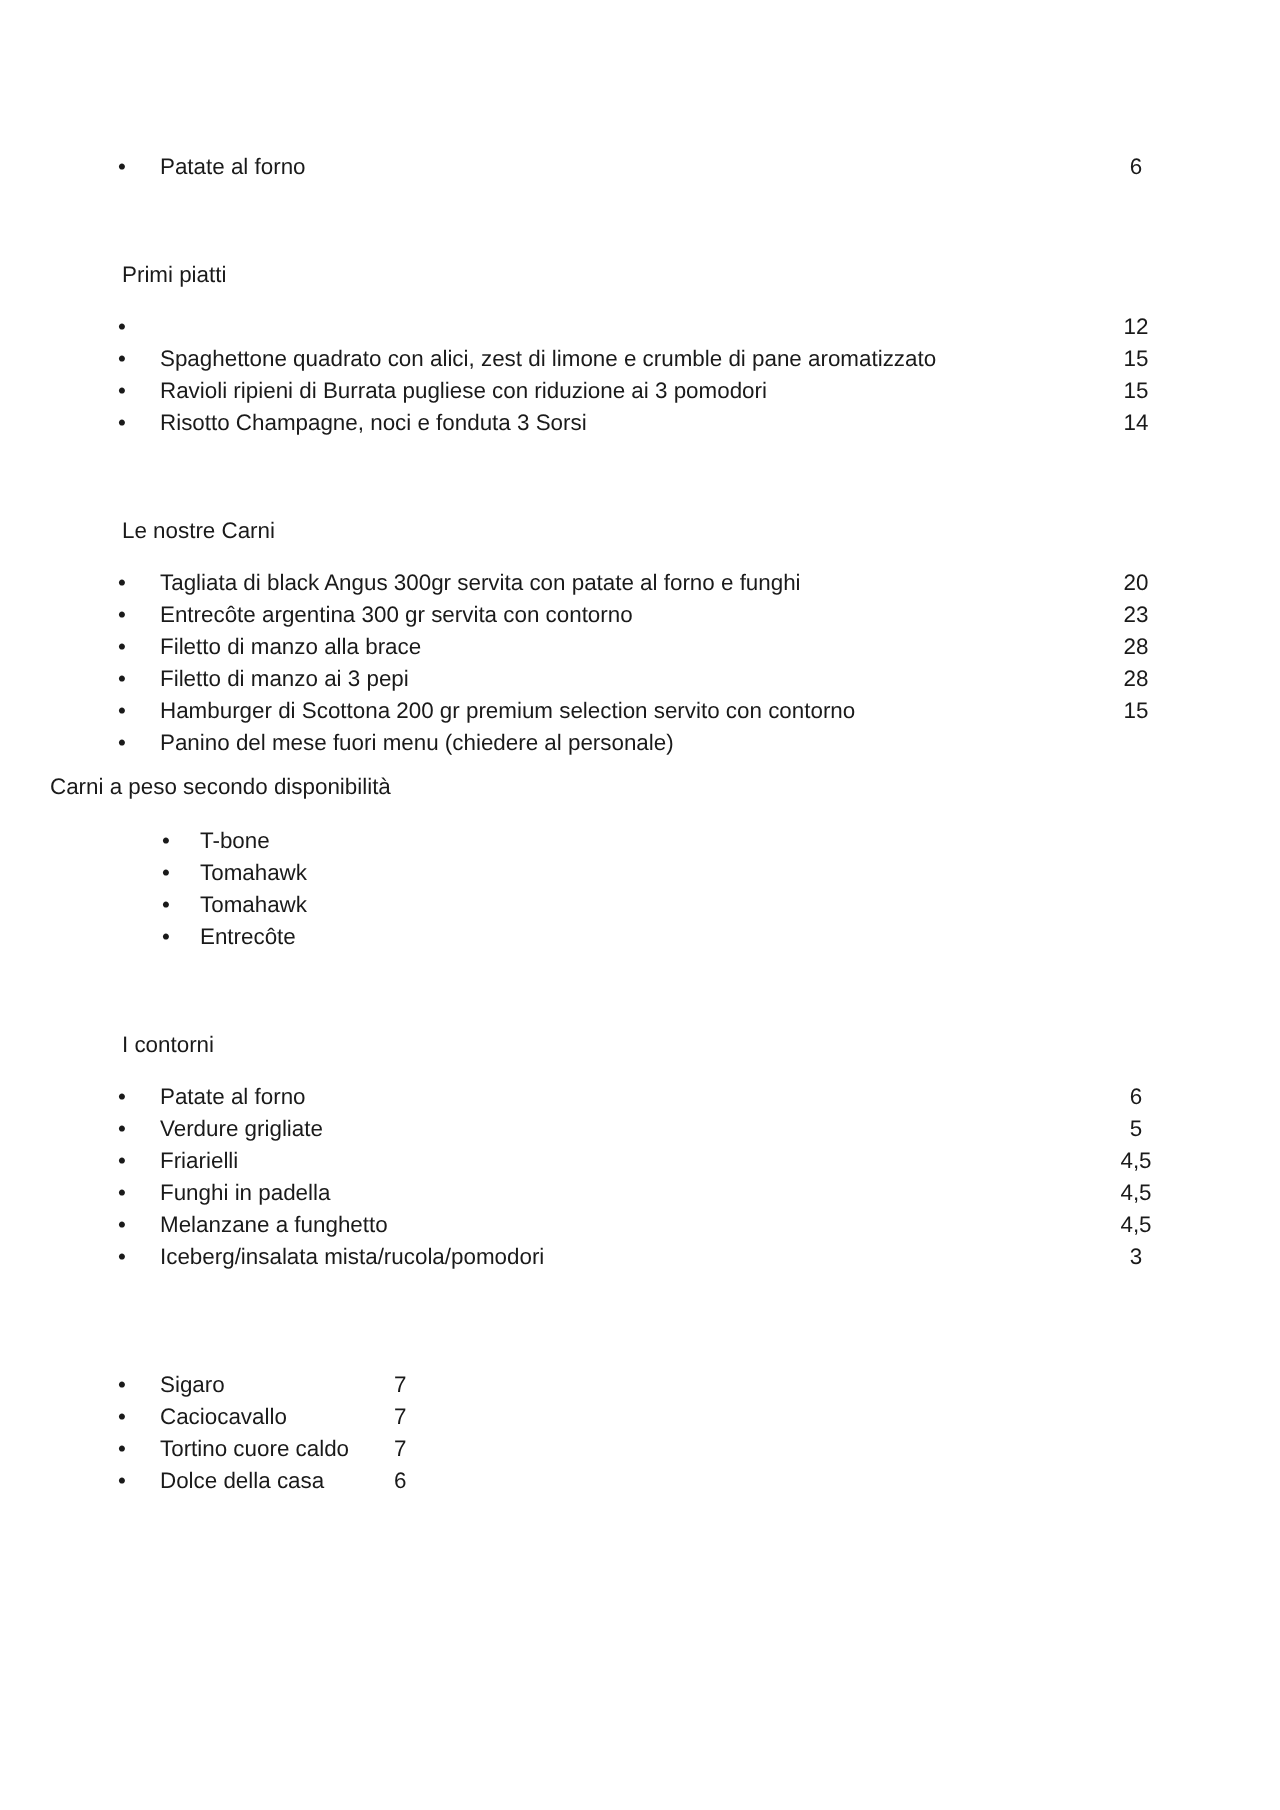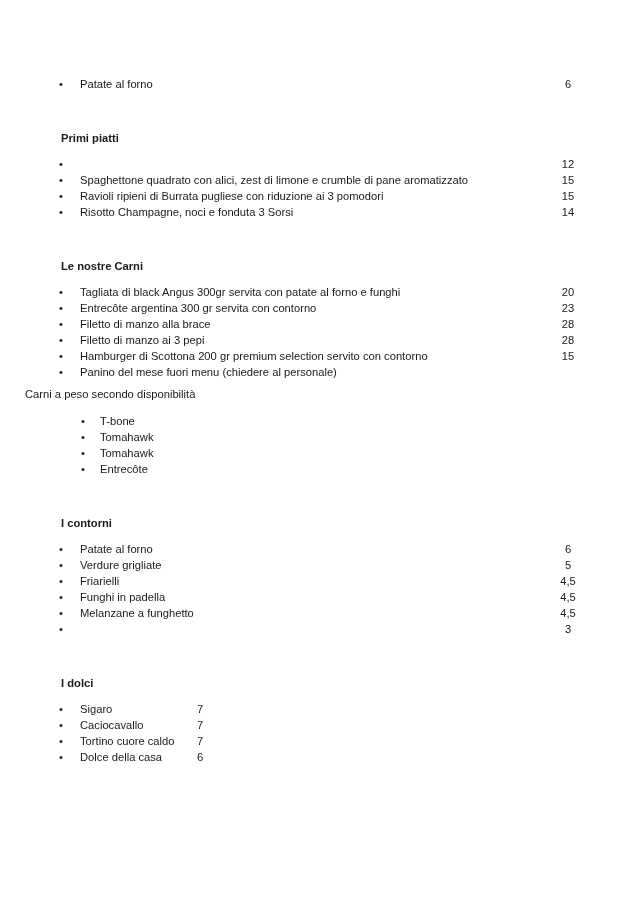--- a/index.html
+++ b/index.html
@@ -32,21 +32,21 @@
   .section {
     margin: 0;
     padding: 0;
   }
   .section-heading {
     font-size: 11.2px;
     line-height: 16px;
     color: #1a1a1a;
     padding-left: 61px;
     margin: 0;
-    font-weight: bold;
+    font-weight: normal;
     white-space: nowrap;
   }
   .note-line {
     font-size: 11.2px;
     line-height: 16px;
     color: #1a1a1a;
     padding-left: 25px;
     margin: 0;
     white-space: nowrap;
   }
@@ -266,29 +266,29 @@
           <span class="label">Funghi in padella</span>
           <span class="price">4,5</span>
         </li>
         <li class="item">
           <span class="bullet">•</span>
           <span class="label">Melanzane a funghetto</span>
           <span class="price">4,5</span>
         </li>
         <li class="item">
           <span class="bullet">•</span>
+          <span class="label">Iceberg/insalata mista/rucola/pomodori</span>
           <span class="price">3</span>
         </li>
       </ul>
     </div>
 
     <div class="sp-gap-lg"></div>
 
     <div class="section">
-      <div class="section-heading">I dolci</div>
       <div class="sp-heading-after"></div>
       <ul class="item-list">
         <li class="item narrow-price">
           <span class="bullet">•</span>
           <span class="label">Sigaro</span>
           <span class="price">7</span>
         </li>
         <li class="item narrow-price">
           <span class="bullet">•</span>
           <span class="label">Caciocavallo</span>

